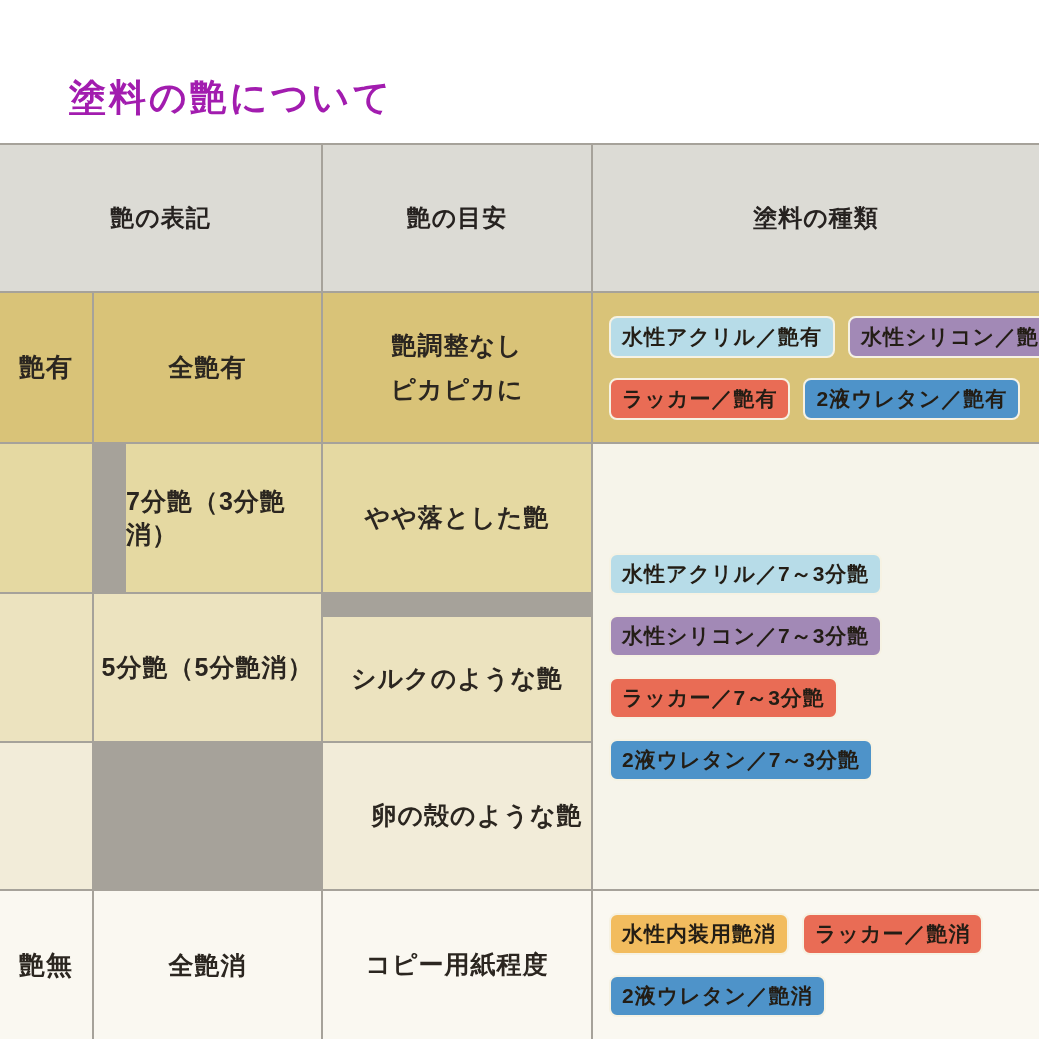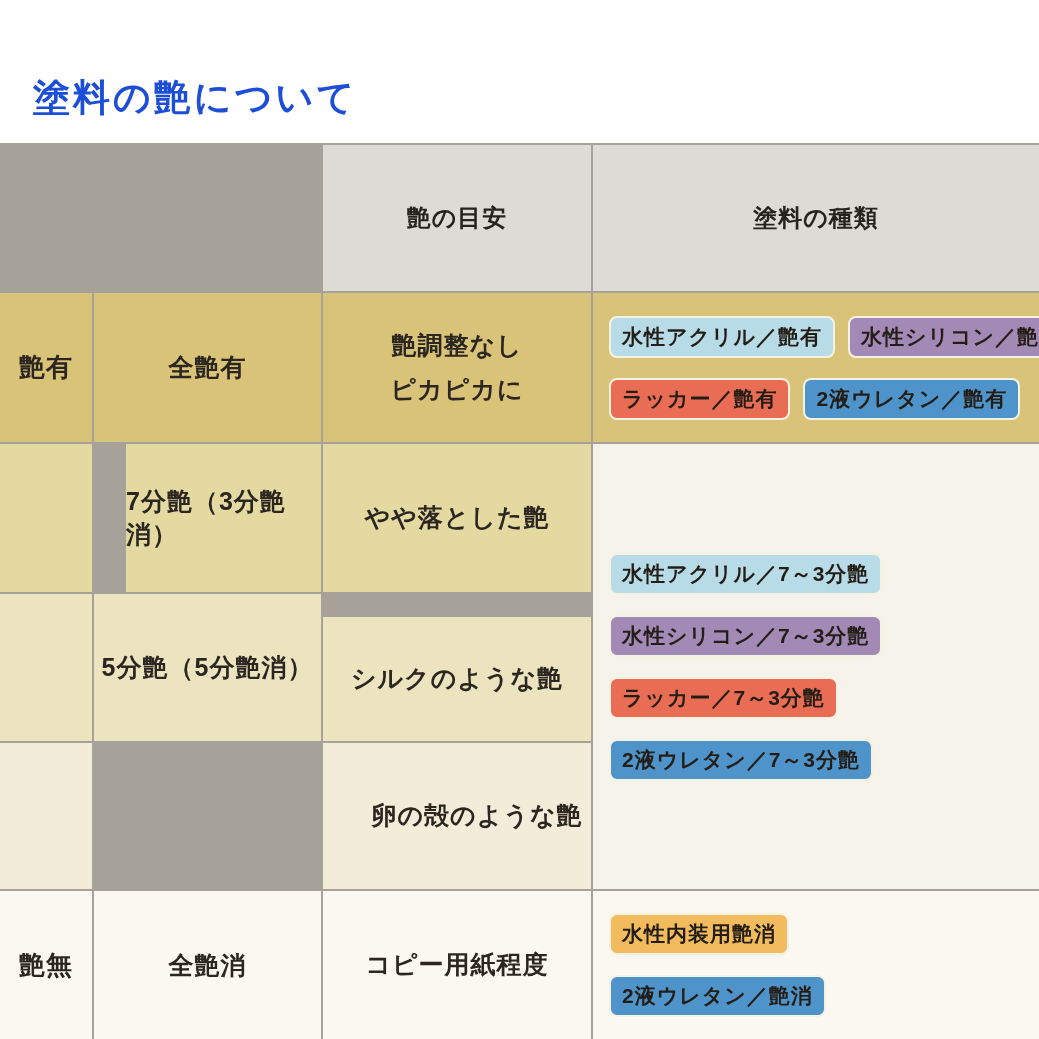--- a/index.html
+++ b/index.html
@@ -2,22 +2,22 @@
 <html lang="ja"><head>
 <meta charset="utf-8">
 <style>
   html,body{margin:0;padding:0;}
   body{
     width:1039px;height:1039px;background:#ffffff;
     font-family:"Liberation Sans","DejaVu Sans",sans-serif;
     color:#2b2620;overflow:hidden;
   }
   .page-title{
-    padding:48px 0 0 33px;
-    font-size:37px;font-weight:bold;letter-spacing:3px;color:#1d4ed8;font-family:Liberation Mono, monospace;
+    padding:48px 0 0 69px;
+    font-size:37px;font-weight:bold;letter-spacing:3px;color:#a21caf;font-family:Liberation Mono, monospace;
   }
   .gloss-table{
     position:absolute;left:0;top:143px;width:1039px;height:896px;
     display:grid;
     grid-template-columns:92px 227px 268px 446px;
     grid-template-rows:146px 149px 148px 147px 146px 148px;
     gap:2px;background:#a6a29a;padding-top:2px;box-sizing:border-box;
   }
   .cell{
     display:flex;align-items:center;justify-content:center;
@@ -48,20 +48,21 @@
     white-space:nowrap;
   }
 </style>
 </head>
 <body>
 
 <h1 class="page-title">塗料の艶について</h1>
 
 <div class="gloss-table">
 
+  <div class="cell hdr hdr-notation">艶の表記</div>
   <div class="cell hdr hdr-guide">艶の目安</div>
   <div class="cell hdr hdr-paints">塗料の種類</div>
 
   <div class="cell bg-r1 cat" style="grid-column:1;grid-row:2;">艶有</div>
   <div class="cell bg-r1 val" style="grid-column:2;grid-row:2;">全艶有</div>
   <div class="cell bg-r1 guide" style="grid-column:3;grid-row:2;">
     <div>
       <div>艶調整なし</div>
       <div>ピカピカに</div>
     </div>
@@ -94,19 +95,20 @@
     <span class="badge" style="background: rgb(233, 108, 85);">ラッカー／7～3分艶</span>
     <span class="badge" style="background: rgb(78, 147, 201);">2液ウレタン／7～3分艶</span>
   </div>
 
   <div class="cell bg-r5 cat" style="grid-column:1;grid-row:6;">艶無</div>
   <div class="cell bg-r5 val" style="grid-column:2;grid-row:6;">全艶消</div>
   <div class="cell bg-r5 guide" style="grid-column:3;grid-row:6;">コピー用紙程度</div>
   <div class="cell bg-r5 badge-cell" style="grid-column:4;grid-row:6;">
     <div class="badge-line">
       <span class="badge" style="background: rgb(242, 188, 94);">水性内装用艶消</span>
+      <span class="badge" style="background: rgb(233, 108, 85);">ラッカー／艶消</span>
     </div>
     <div class="badge-line">
       <span class="badge" style="background: rgb(78, 147, 201);">2液ウレタン／艶消</span>
     </div>
   </div>
 
 </div>
 
 </body></html>

